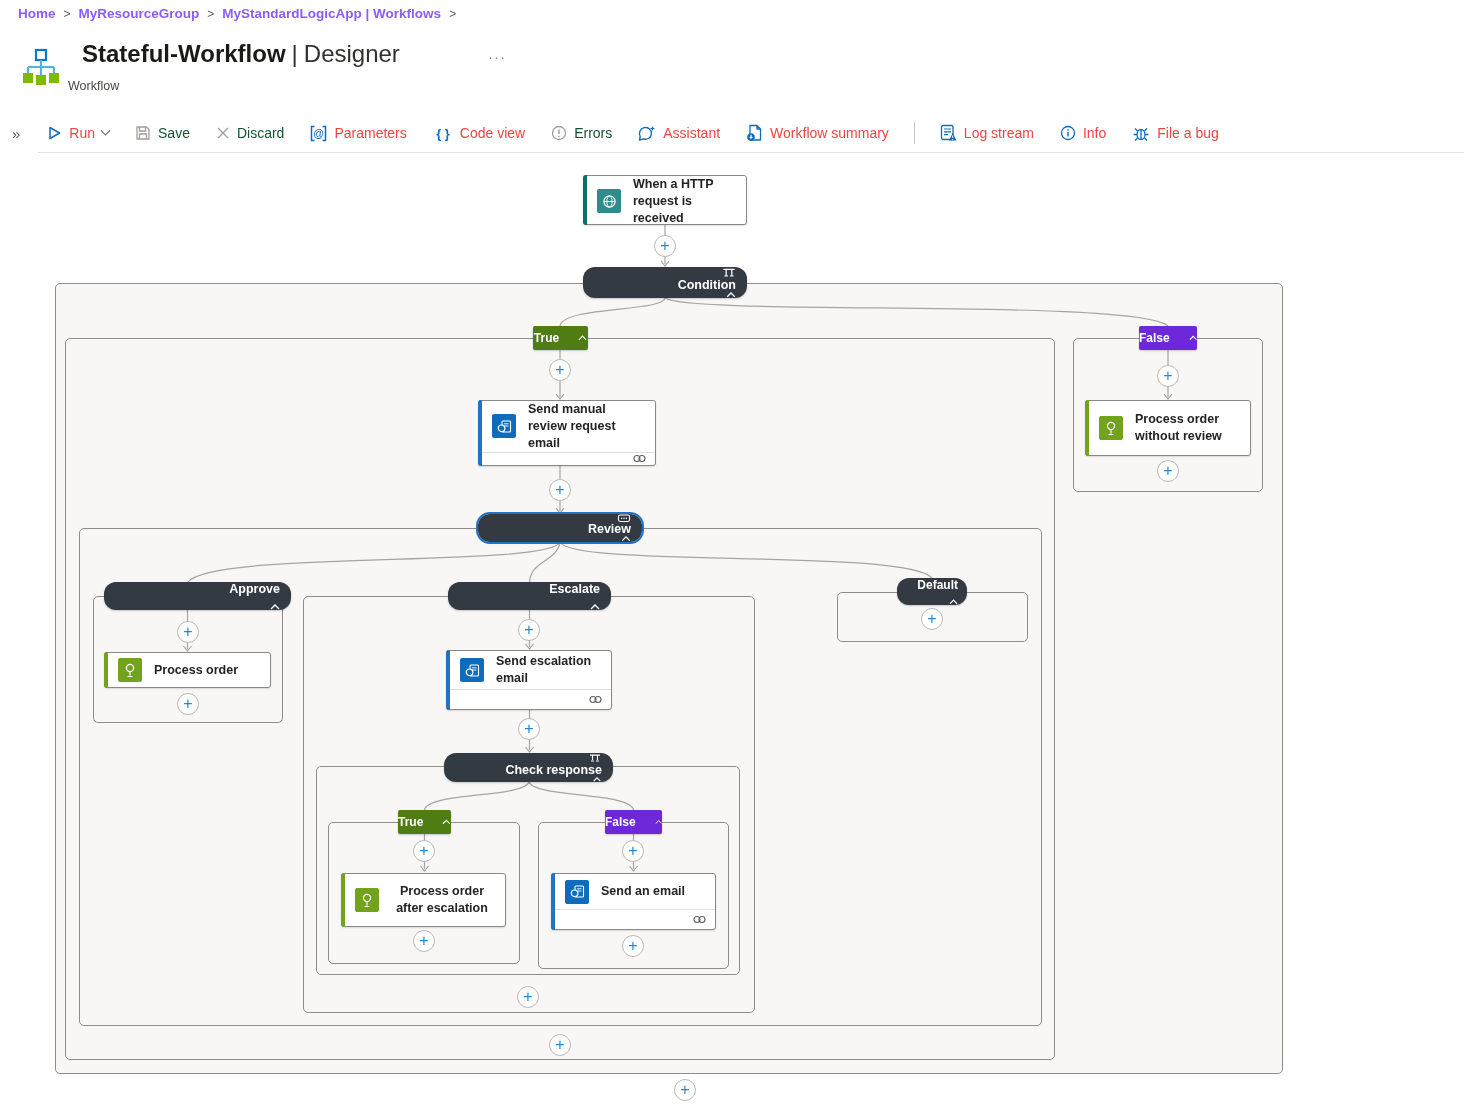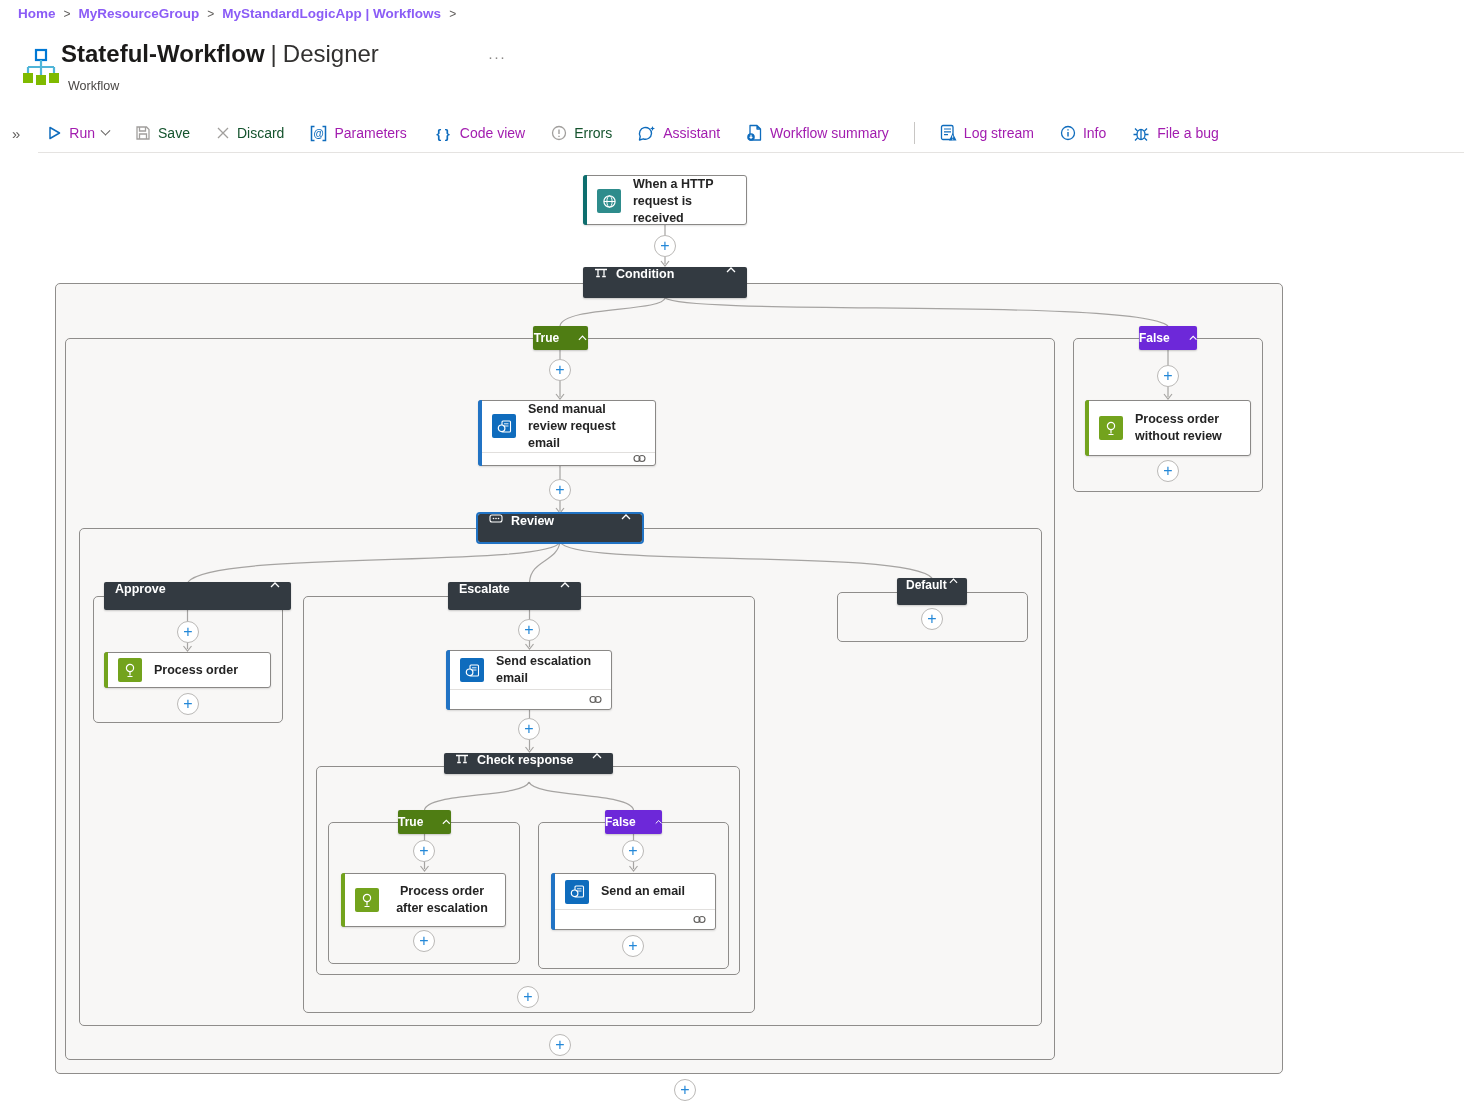--- a/index.html
+++ b/index.html
@@ -4,32 +4,32 @@
 <style>
   * { margin:0; padding:0; box-sizing:border-box; }
   html,body { width:1464px; height:1108px; background:#fff; overflow:hidden;
               font-family:"Liberation Sans", sans-serif; color:#201f1e; }
 
   
   .breadcrumb { position:absolute; left:18px; top:6px; font-size:13.5px; display:flex; gap:8px; align-items:center; }
   .breadcrumb a { color:#8b5cf6; text-decoration:none; cursor:pointer;font-weight:bold; }
   .crumb-sep { color:#605e5c; font-size:12px; }
   .title-icon { position:absolute; left:20px; top:48px; }
-  .page-title { position:absolute; left:61px; top:40px; font-size:24px; white-space:nowrap; }
+  .page-title { position:absolute; left:82px; top:40px; font-size:24px; white-space:nowrap; }
   .page-title .t-bold { font-weight:700; color:#1b1a19; }
   .page-title .t-sep  { font-weight:300; color:#323130; padding:0 6px; }
   .page-title .t-view { font-weight:300; color:#323130; }
   .title-more { position:absolute; left:488px; top:48px; color:#8a8886; font-size:15px; letter-spacing:1px; cursor:pointer; }
   .subtitle { position:absolute; left:68px; top:79px; font-size:12.5px; color:#494644; }
 
   
   .toolbar { position:absolute; left:0; top:116px; width:1464px; height:34px; display:flex; align-items:center; }
   .tb-collapse { color:#605e5c; font-size:15px; padding:0 14px 0 12px; cursor:pointer; }
   .tb-item { display:flex; align-items:center; gap:7px; border:none; background:none; font-family:inherit;
-             font-size:14px; color:#a21caf; margin:0 13px; cursor:pointer; white-space:nowrap; }
+             font-size:14px; color:#ef4444; margin:0 13px; cursor:pointer; white-space:nowrap; }
   .tb-item.disabled { color:#14532d; cursor:default; }
   .tb-sep { width:1px; height:22px; background:#c8c6c4; margin:0 12px; }
   .chev-down { width:7px; height:7px; border-right:1.4px solid #605e5c; border-bottom:1.4px solid #605e5c;
                transform:rotate(45deg) translate(-2px,-2px); display:inline-block; }
   .toolbar-divider { position:absolute; left:38px; top:152px; width:1426px; height:1px; background:#e5e3e1; }
 
   
   .scope { position:absolute; background:#f8f7f6; border:1px solid #8f8d8b; border-radius:5px; }
   #connector-layer { position:absolute; left:0; top:0; width:1464px; height:1108px; pointer-events:none; }
 
@@ -37,23 +37,23 @@
   .node { position:absolute; background:#fff; border:1px solid #8a8886; border-radius:3px;
           box-shadow:0 1px 2px rgba(0,0,0,.13); display:flex; flex-direction:column; cursor:pointer; }
   .accent { position:absolute; left:-1px; top:-1px; bottom:-1px; width:4px; border-radius:3px 0 0 3px; }
   .node-main { flex:1; display:flex; align-items:center; }
   .node-icon { width:24px; height:24px; min-width:24px; border-radius:2px; margin-left:13px;
                display:flex; align-items:center; justify-content:center; }
   .node-label { font-size:12.5px; font-weight:700; color:#242424; padding:0 12px; line-height:1.35; }
   .link-row { height:20px; border-top:1px solid #e1dfdd; display:flex; align-items:center;
               justify-content:flex-end; padding-right:9px; }
 
-  .dark-node { position:absolute; background:#333a41; color:#fff; border-radius:2px;
-               display:flex; align-items:flex-start; font-size:12.5px; font-weight:700;
-               padding:0 11px; box-shadow:0 1px 2px rgba(0,0,0,.2); cursor:pointer; }
+  .dark-node { position:absolute; background:#333a41; color:#fff; border-radius:12px;
+               display:flex; align-items:flex-end; font-size:12.5px; font-weight:700;
+               padding:0 11px; box-shadow:0 1px 2px rgba(0,0,0,.2); cursor:pointer;flex-direction:column; }
   .dark-node .dn-label { flex:1; padding-left:8px; }
   .dark-node.no-icon .dn-label { padding-left:0; }
   .dark-node.selected { outline:2px solid #2173c4; }
 
   .badge { position:absolute; color:#fff; border-radius:2px; display:flex; align-items:center;
            justify-content:center; gap:19px; font-size:12px; font-weight:700; cursor:pointer;
            box-shadow:0 1px 2px rgba(0,0,0,.2); }
   .badge-green { background:#4f7d13; }
   .badge-red { background:#6d28d9; }
 
@@ -290,21 +290,21 @@
       <span class="node-icon" style="background:#73a31d;">
         <svg width="14" height="15" viewBox="0 0 14 15">
             <circle cx="7" cy="5" r="3.6" fill="none" stroke="#fff" stroke-width="1.2"></circle>
             <path d="M7 8.6 V12.5 M4.5 13.5 H9.5" stroke="#fff" stroke-width="1.2"></path>
           </svg>
       </span>
       <span class="node-label">Process order</span>
     </div>
   </div>
 
-  <div class="dark-node no-icon" style="left:448px; top:582px; width:133px; height:28px;">
+  <div class="dark-node no-icon" style="left:448px; top:582px; width:163px; height:28px;">
     <span class="dn-label">Escalate</span>
     <svg width="10" height="6" viewBox="0 0 10 6">
         <path d="M1 5 L5 1 L9 5" stroke="#fff" stroke-width="1.3" fill="none"></path>
       </svg>
   </div>
   <div class="node" style="left:446px; top:650px; width:166px; height:60px;">
     <span class="accent" style="background:#2173c4;"></span>
     <div class="node-main">
       <span class="node-icon" style="background:#0f6cbd;">
         <svg width="15" height="15" viewBox="0 0 15 15">
@@ -316,21 +316,21 @@
       <span class="node-label">Send escalation email</span>
     </div>
     <div class="link-row">
       <svg width="13" height="9" viewBox="0 0 13 9">
           <circle cx="4" cy="4.5" r="3" fill="none" stroke="#605e5c" stroke-width="1.1"></circle>
           <circle cx="9" cy="4.5" r="3" fill="none" stroke="#605e5c" stroke-width="1.1"></circle>
         </svg>
     </div>
   </div>
 
-  <div class="dark-node" style="left:444px; top:753px; width:169px; height:21px;">
+  <div class="dark-node" style="left:444px; top:753px; width:169px; height:29px;">
     <svg width="14" height="12" viewBox="0 0 14 12">
         <path d="M1 2.5 H13 M4 2.5 V8.5 M10 2.5 V8.5 M2.2 9.5 H5.8 M8.2 9.5 H11.8" stroke="#fff" stroke-width="1.3" fill="none"></path>
       </svg>
     <span class="dn-label">Check response</span>
     <svg width="10" height="6" viewBox="0 0 10 6">
         <path d="M1 5 L5 1 L9 5" stroke="#fff" stroke-width="1.3" fill="none"></path>
       </svg>
   </div>
 
   <div class="badge badge-green" style="left:398px; top:810px; width:53px; height:24px;">

